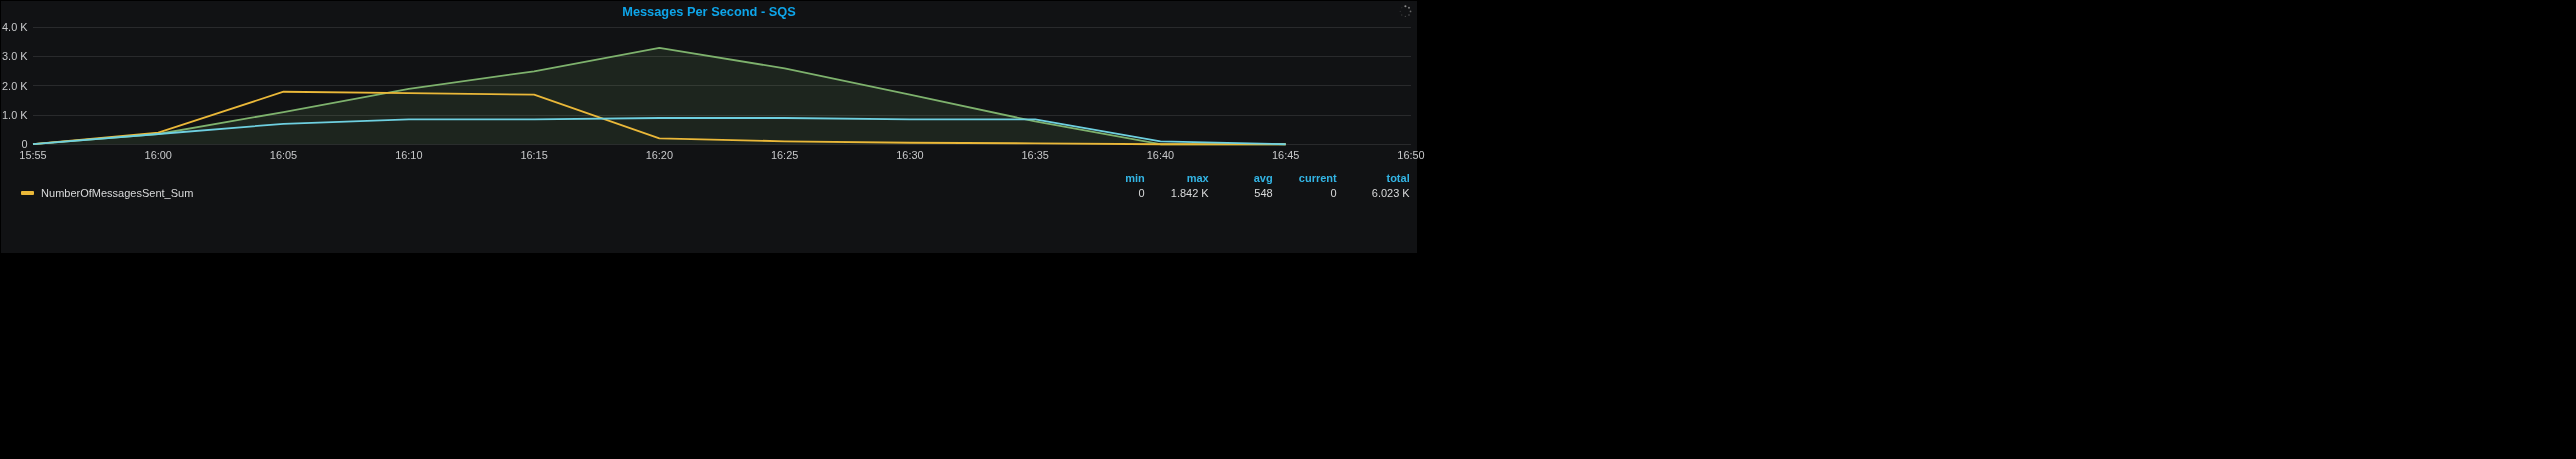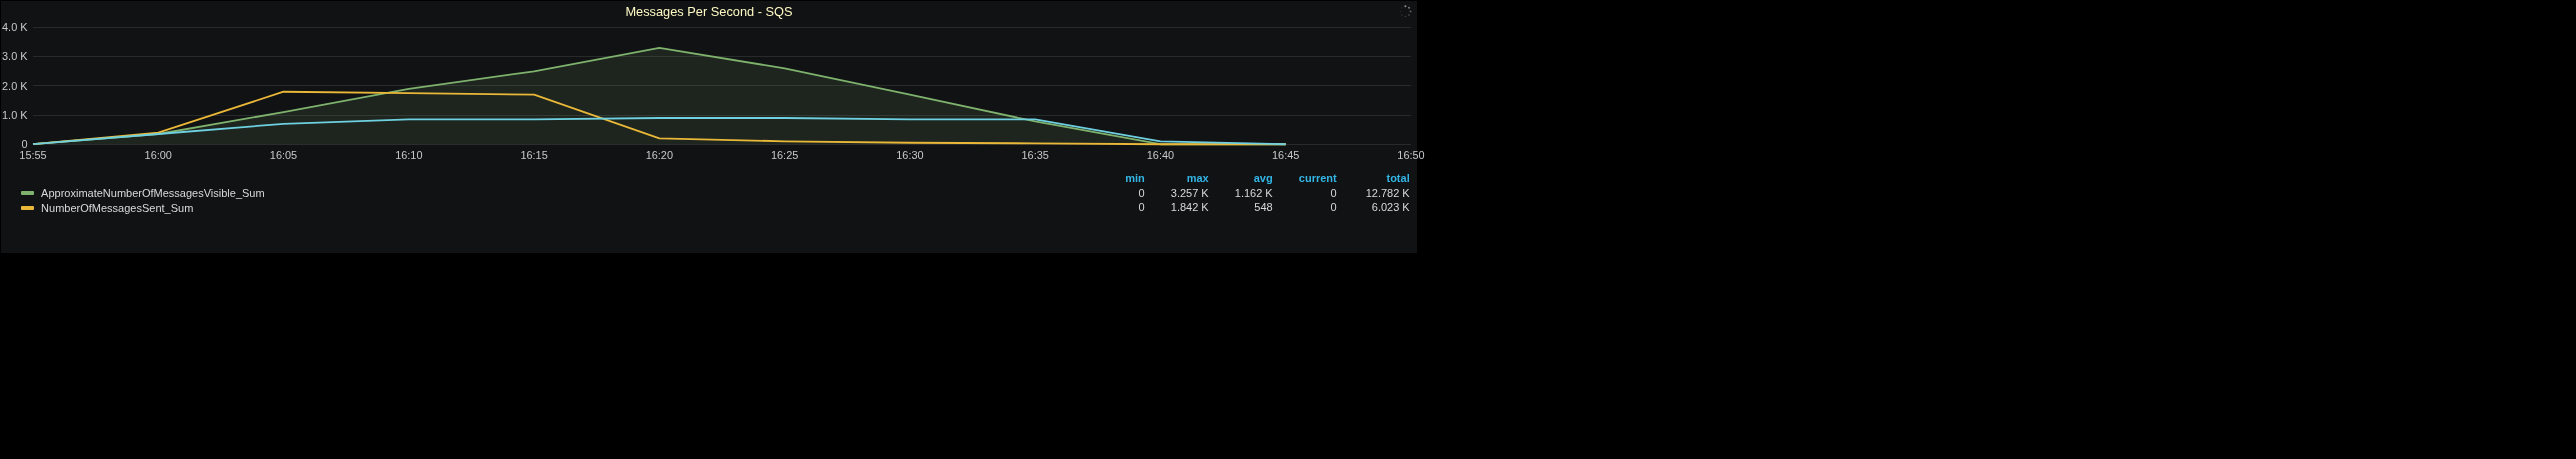--- a/index.html
+++ b/index.html
@@ -12,23 +12,23 @@
   }
   .panel {
     position: relative;
     width: 1416px;
     height: 252px;
     background: #111214;
     border: 0.9px solid #000;
   }
   .panel-header {
     text-align: center;
-    font-weight: 400;
+    font-weight: 700;
     font-size: 12.8px;
-    color: #fef9c3;
+    color: #0ea5e9;
     padding-top: 2.7px;
     height: 18px;
   }
   .panel-loader {
     position: absolute;
     top: 3.6px;
     right: 5.5px;
     width: 12.8px;
     height: 12.8px;
   }
@@ -153,29 +153,20 @@
         <th>min</th>
         <th>max</th>
         <th>avg</th>
         <th>current</th>
         <th>total</th>
       </tr>
     </thead>
     <tbody id="legend-body">
         <tr>
           <td class="series-cell"></td>
-          <td class="series-cell"><span class="swatch" style="background: rgb(126, 178, 109);"></span><span class="series-name">ApproximateNumberOfMessagesVisible_Sum</span></td>
-          <td>0</td>
-          <td>3.257 K</td>
-          <td>1.162 K</td>
-          <td>0</td>
-          <td>12.782 K</td>
-        </tr>
-        <tr>
-          <td class="series-cell"></td>
           <td class="series-cell"><span class="swatch" style="background: rgb(234, 184, 57);"></span><span class="series-name">NumberOfMessagesSent_Sum</span></td>
           <td>0</td>
           <td>1.842 K</td>
           <td>548</td>
           <td>0</td>
           <td>6.023 K</td>
         </tr>
       </tbody>
   </table>
 </div>

